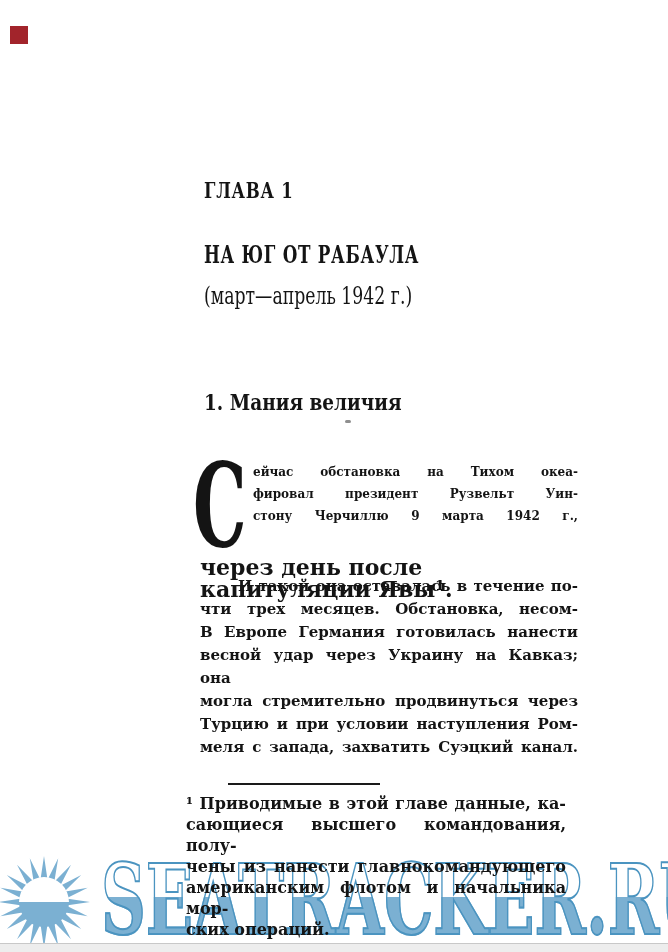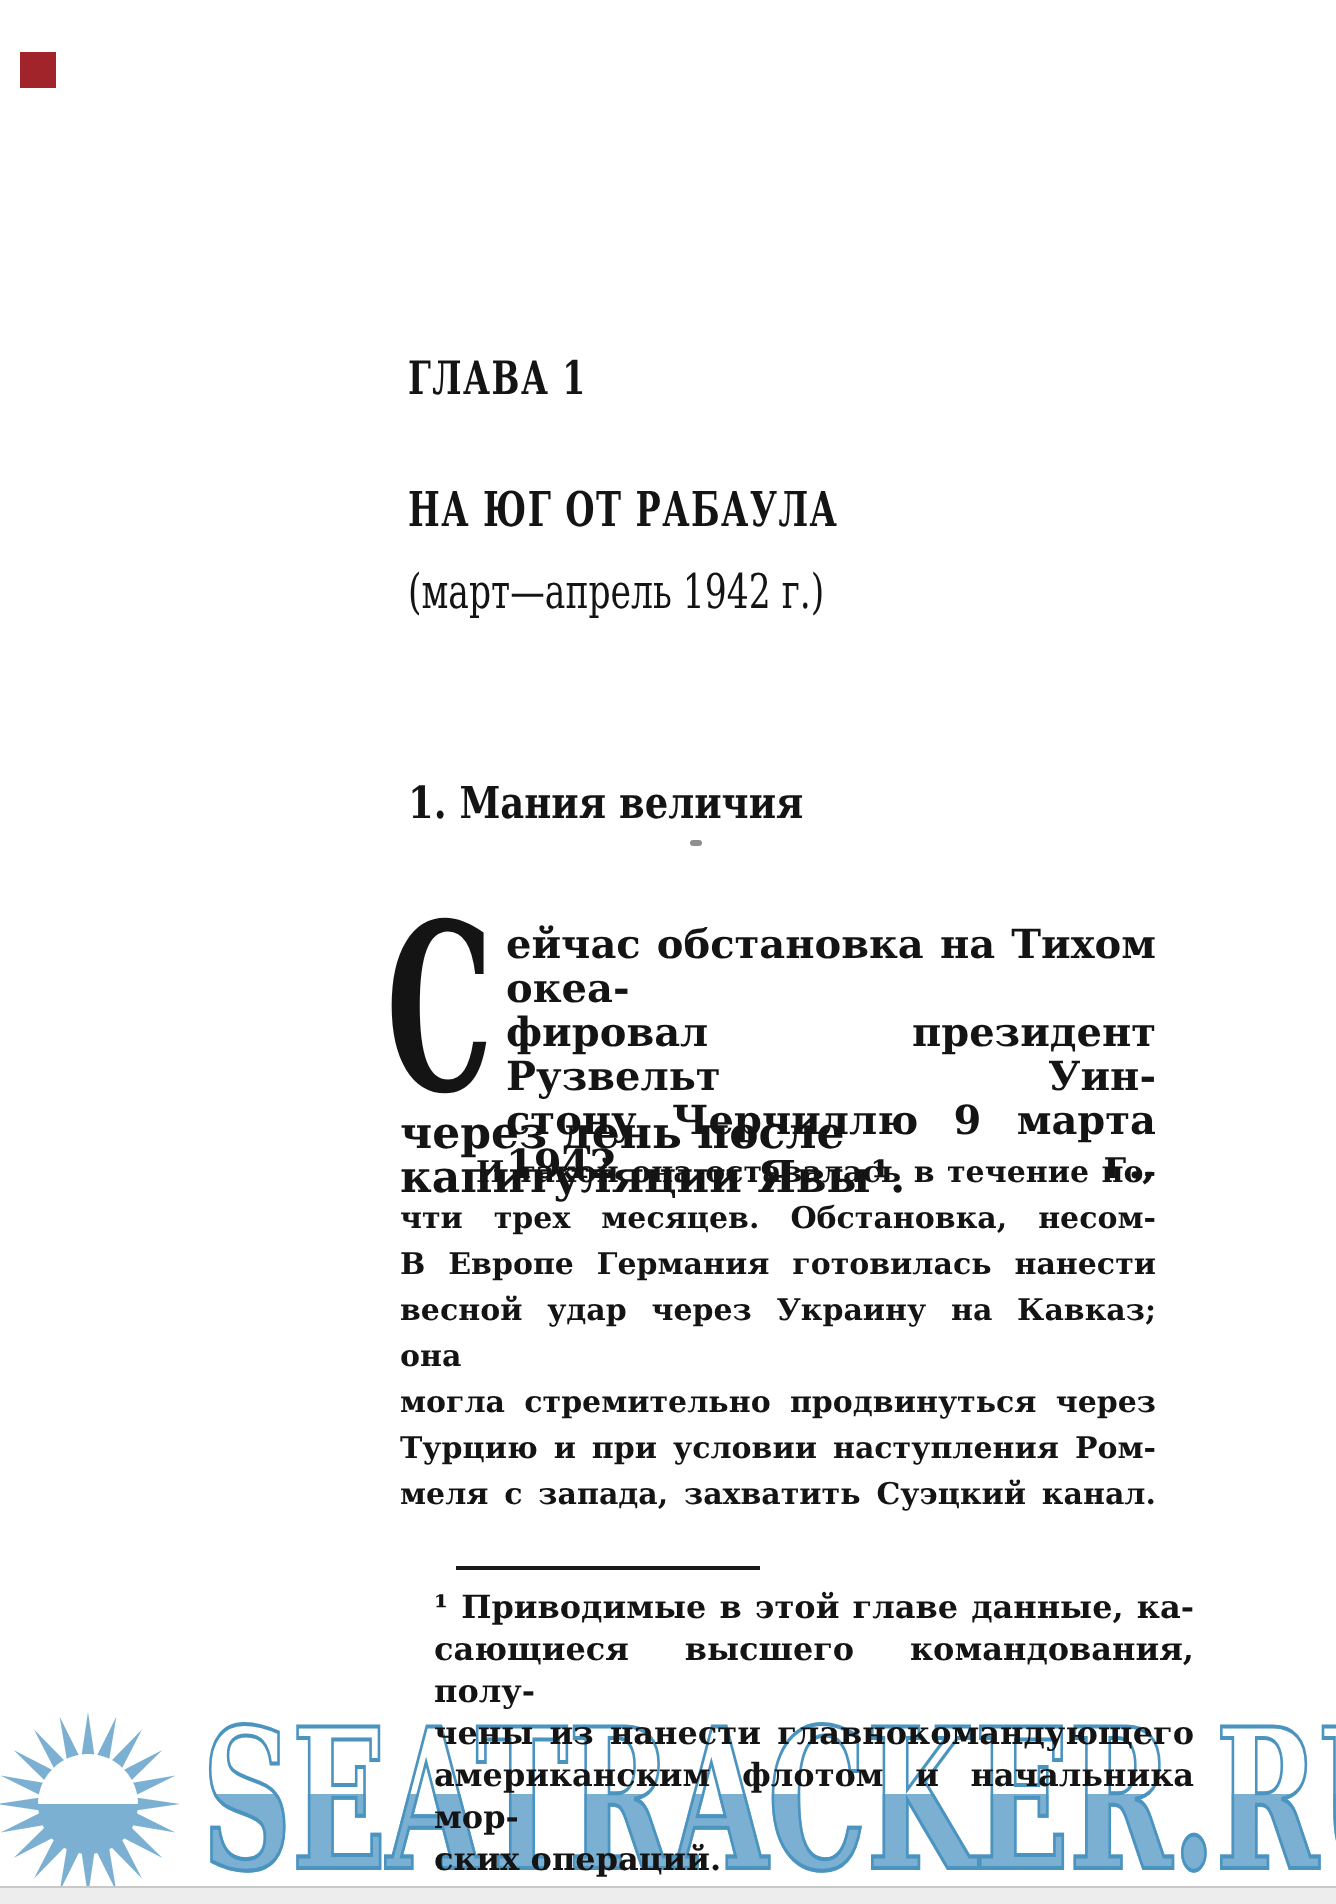--- a/index.html
+++ b/index.html
@@ -20,29 +20,29 @@
          transform:scaleX(.70);transform-origin:left top;}
   .subtitle{left:204px;top:282px;font-size:24px;font-weight:normal;
             transform:scaleX(.72);transform-origin:left top;}
   .section{left:204px;top:389px;font-size:22px;font-weight:bold;
            transform:scaleX(.84);transform-origin:left top;}
   .speck{left:345px;top:420px;width:6px;height:3px;background:#8f8f8f;border-radius:2px;}
 
   
   .dropcap{left:193px;top:447px;font-size:116px;font-weight:bold;line-height:1;
            transform:scaleX(.58);transform-origin:left top;}
-  .p1a{left:253px;top:461px;width:325px;font-size:20px;font-weight:bold;line-height:22px;}
+  .p1a{left:253px;top:461px;width:325px;font-size:12px;font-weight:bold;line-height:22px;}
   .p1last{left:200px;top:556px;width:378px;font-size:22px;font-weight:bold;line-height:22px;}
   .p2{left:200px;top:575px;width:378px;font-size:15px;font-weight:bold;line-height:23px;}
   .jline{text-align:justify;text-align-last:justify;}
   .indent1{padding-left:38px;}
 
   
   .fnrule{left:228px;top:783px;width:152px;height:2px;background:#1a1a1a;}
-  .fn{left:217px;top:793px;width:380px;font-size:16px;font-weight:bold;line-height:21px;}
+  .fn{left:186px;top:793px;width:380px;font-size:16px;font-weight:bold;line-height:21px;}
   .fn .last{text-align:right;text-align-last:left;}
 
   
   :root{--wm-fill:#7bb0d2;--wm-outline:#4b94c0;}
   .wm-text{
     left:101px;top:852px;font-size:97px;font-weight:bold;line-height:97px;white-space:nowrap;
     transform:scaleX(.64);transform-origin:left top;
     background:linear-gradient(to bottom, rgba(255,255,255,0) 0 45px, var(--wm-fill) 45px 100%);
     -webkit-background-clip:text;background-clip:text;color:transparent;
     -webkit-text-stroke:2px var(--wm-outline);

